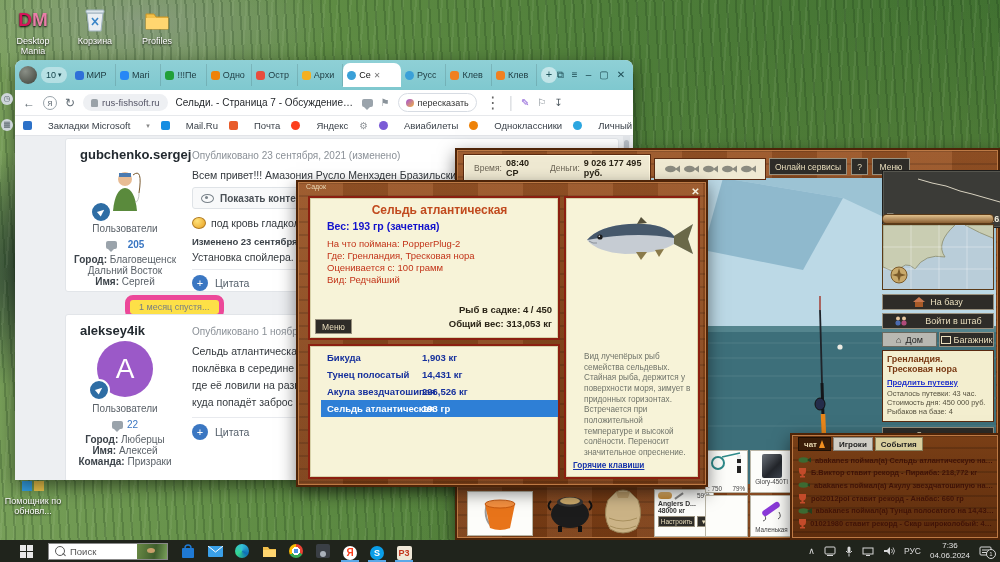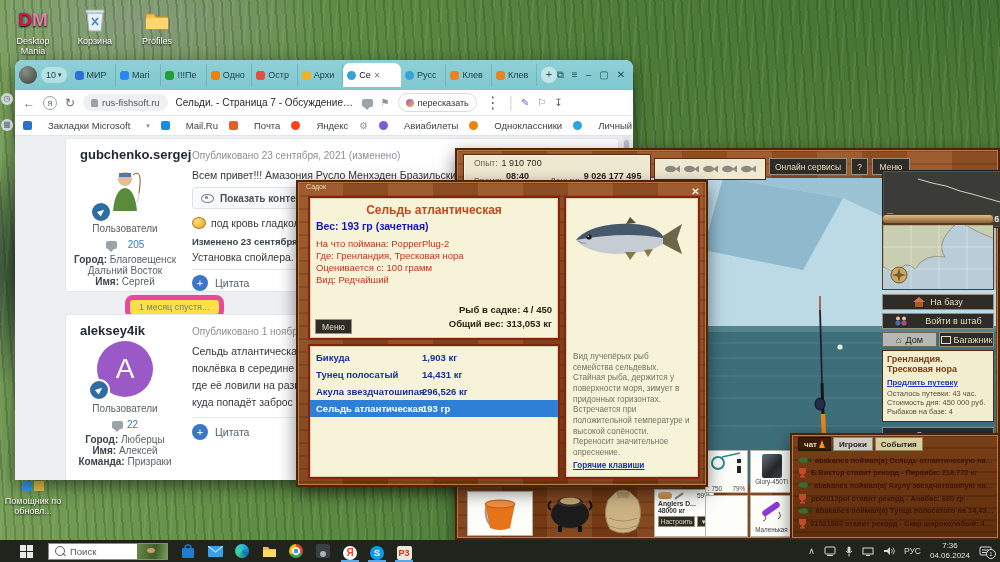--- a/index.html
+++ b/index.html
@@ -46,21 +46,21 @@
   .badge{width:18px;height:18px;border-radius:50%;background:#2e6da4;border:2px solid #fff;display:flex;align-items:center;justify-content:center;}
   .badge i{width:0;height:0;border-left:7px solid #fff;border-top:3.5px solid transparent;border-bottom:3.5px solid transparent;display:block;transform:rotate(-40deg);}
   .bubble{width:11px;height:8px;background:#9aa3ab;border-radius:2px;position:relative;display:inline-block;}
   .bubble::after{content:"";position:absolute;left:2px;bottom:-3px;border-left:3px solid transparent;border-right:3px solid transparent;border-top:3px solid #9aa3ab;}
   
   .wood{background:
     repeating-linear-gradient(180deg, rgba(0,0,0,.13) 0 2px, transparent 2px 13px),
     repeating-linear-gradient(90deg, rgba(255,255,255,.05) 0 45px, rgba(0,0,0,.09) 45px 90px),
     linear-gradient(180deg,#9a5526,#7c3e15);}
   .gframe{border:2px solid #4e2408;box-shadow:inset 0 0 0 1px #bd7a45, 0 6px 16px rgba(0,0,0,.5);}
-  .cream{background:#f7f3d8;border:2px solid #8b1f10;box-shadow:inset 0 0 0 1px #d8d2aa;}
+  .cream{background:#f7f3d8;border:2px solid #8b1f10;box-shadow:inset 0 0 0 1px #d8d2aa;padding-left:11px;}
   .btn-dark{background:#2e2c28;color:#eadfbe;border:1px solid #98907e;display:flex;align-items:center;justify-content:center;font-size:8.5px;box-sizing:border-box;}
   .statlbl{color:#6b6455;font-size:8.5px;}
   .statval{color:#2a2417;font-weight:bold;font-size:9px;}
   .fishrow{height:17px;display:flex;align-items:center;font-size:9.5px;font-weight:bold;color:#16309c;padding:0 0 0 6px;}
   .fishrow .w{position:absolute;left:112px;}
   .fishrow.sel{background:#2e7fd6;color:#fff;}
   .redline{color:#c23318;font-size:9.5px;}
   .slot{background:#fdfdfa;border:1px solid #b9b5a6;box-sizing:border-box;}
   .chat-tab{height:12px;display:flex;align-items:center;gap:2px;padding:0 5px;font-size:8px;font-weight:bold;}
   .chatline{display:flex;align-items:center;gap:4px;height:12.6px;font-size:7.4px;color:#401307;font-weight:bold;white-space:nowrap;overflow:hidden;}
@@ -247,21 +247,21 @@
               <circle cx="26" cy="14" r="7" fill="#e8bc94"></circle>
               <path d="M14 46 Q16 24 26 23 Q36 24 38 46Z" fill="#5a8a3c"></path>
               <rect x="20" y="8" width="12" height="4" fill="#4a7ab0"></rect>
               <path d="M34 10 q10 -8 6 18" stroke="#7a5a30" fill="none"></path>
               <path d="M40 28 q0 8 -4 10" stroke="#aaa" fill="none" stroke-width=".7"></path>
             </svg>
           <div class="abs badge" style="left:24px;top:36px;">
               <i></i>
             </div>
           <div style="margin-top:6px;">Пользователи</div>
-          <div class="flex" style="justify-content:center;gap:11px;margin-top:5px;color:#3b77c2;font-size:10px;">
+          <div class="flex" style="justify-content:center;gap:11px;margin-top:5px;color:#3b77c2;font-size:10px;font-weight:bold;">
               <span class="bubble"></span>
               <span>205</span>
             </div>
           <div style="margin-top:4px;"><span class="plabel">Город:</span> <span>Благовещенск</span></div>
           <div>Дальний Восток</div>
           <div><span class="plabel">Имя:</span> <span>Сергей</span></div>
         </div>
         <div class="abs" style="left:126px;top:30px;width:418px;">
           <div class="bodytxt flex" style="gap:4px;">
               <span class="ell">Всем привет!!! Амазония Русло Менхэден Бразильский</span>
@@ -349,24 +349,20 @@
         <line x1="357" y1="132" x2="359" y2="205" stroke="#20242a" stroke-width="1.8"></line>
         <line x1="359" y1="205" x2="362" y2="306" stroke="#14161a" stroke-width="3"></line>
         <line x1="360" y1="236" x2="363" y2="306" stroke="#e8861a" stroke-width="4.5"></line>
         <ellipse cx="357" cy="226" rx="5" ry="6" fill="#242c4a" stroke="#111"></ellipse>
         <circle cx="377" cy="169" r="2.6" fill="#eceae2"></circle>
       </svg>
     </div>
 
     <div class="abs" style="left:6px;top:4px;width:186px;height:35px;background:#efe9d2;border:1px solid #5a2a10;box-shadow:inset 0 0 0 1px #fff8e0;">
       <div class="flex" style="gap:4px;padding:3px 0 0 10px;">
-          <span class="statlbl">Опыт:</span>
-          <span style="font-size:9px;color:#2a2417;">1 910 700</span>
-        </div>
-      <div class="flex" style="gap:4px;padding:3px 0 0 10px;">
           <span class="statlbl">Время:</span>
           <span class="statval">08:40 СР</span>
           <span class="statlbl" style="margin-left:8px;">Деньги:</span>
           <span class="statval">9 026 177 495 руб.</span>
         </div>
     </div>
 
     <div class="abs flex" style="left:197px;top:8px;width:110px;height:20px;background:#efe9d2;border:1px solid #5a2a10;gap:3px;justify-content:center;">
       <svg width="16" height="10">
           <ellipse cx="6.5" cy="5" rx="5.5" ry="3.2" fill="#8b8b80"></ellipse>

